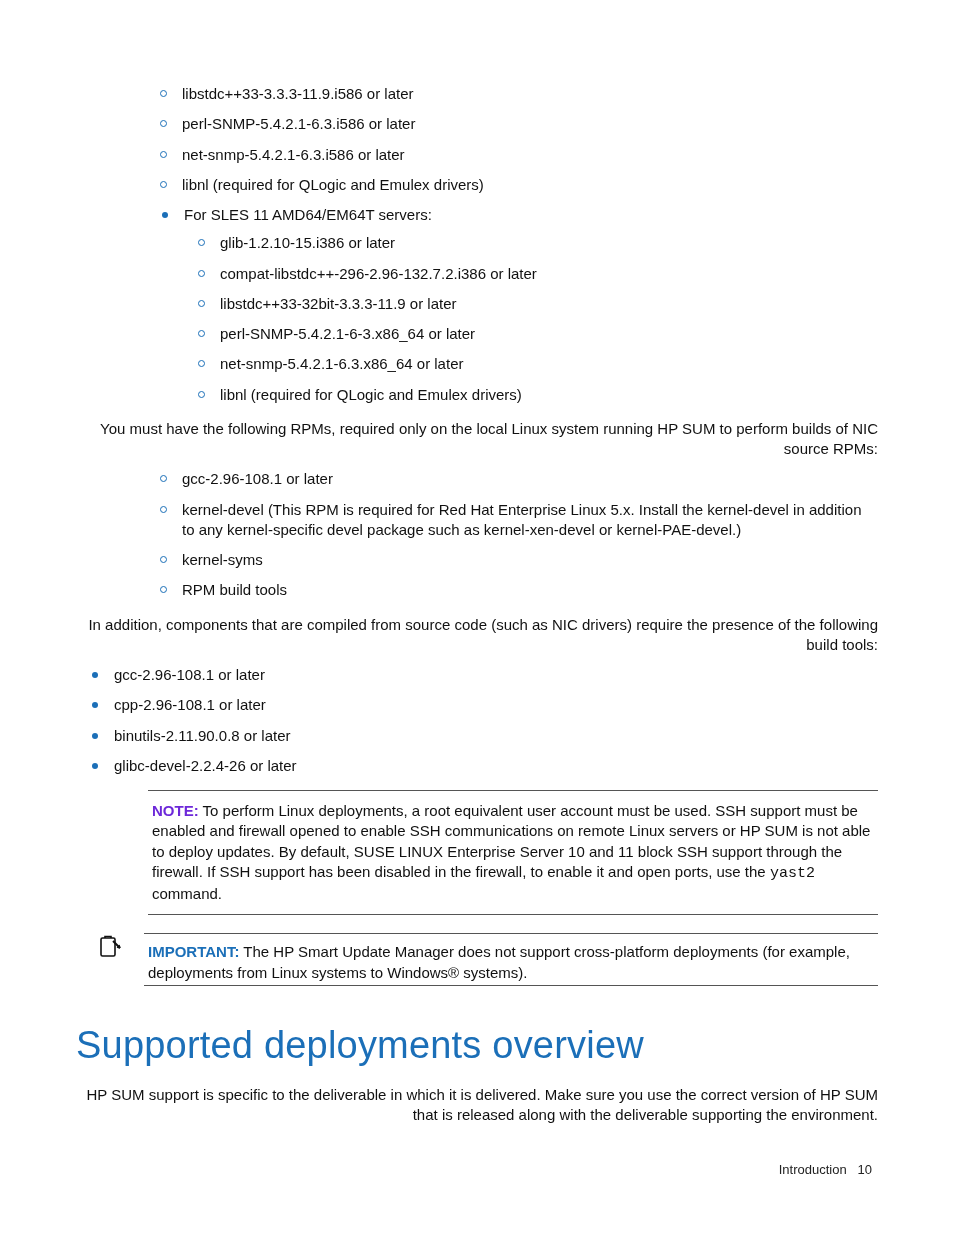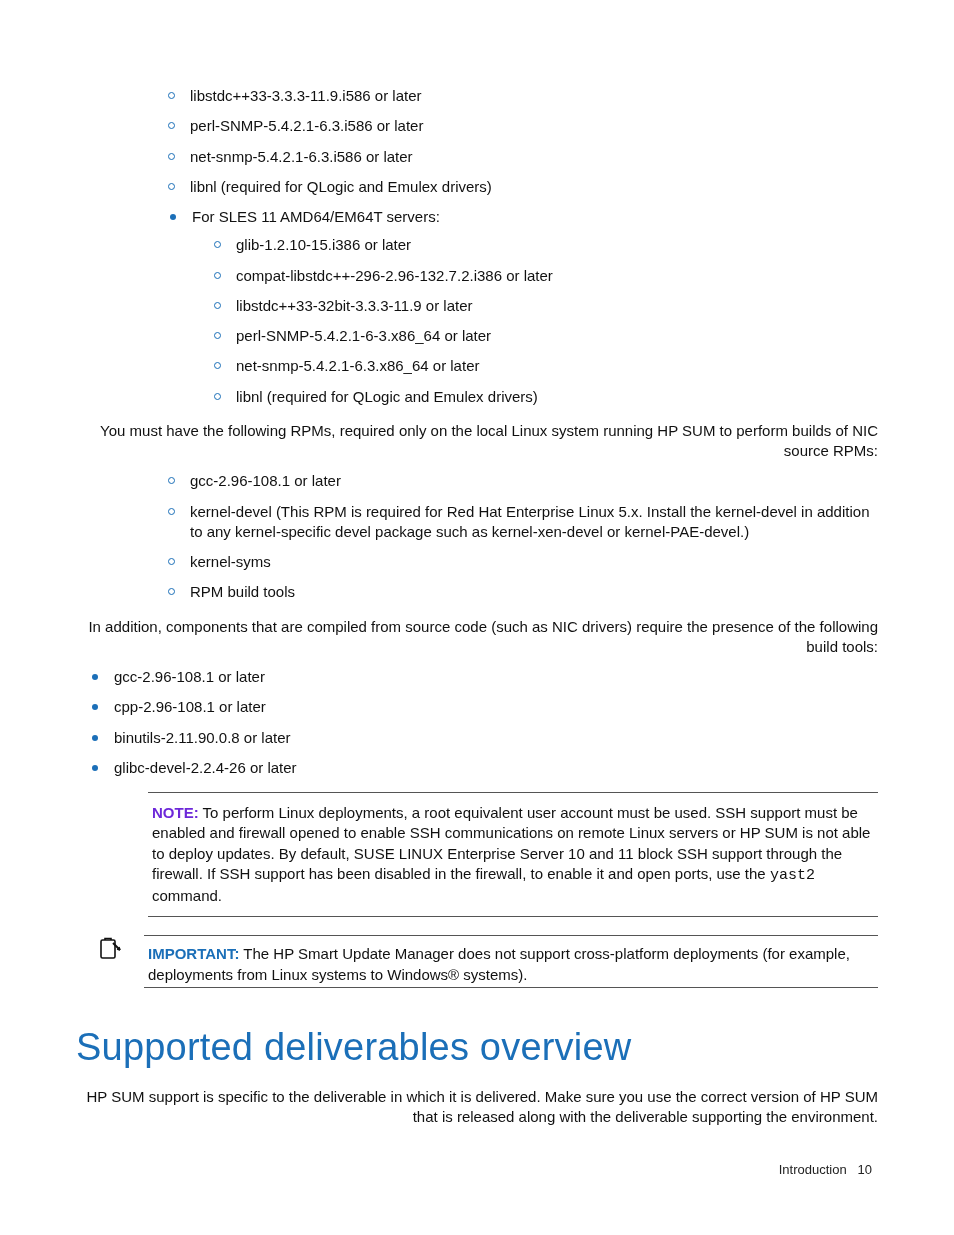--- a/index.html
+++ b/index.html
@@ -18,21 +18,21 @@
     padding: 78px 76px 58px 76px;
     font-size: 15px;
     line-height: 1.35;
   }
   .content {
     margin-left: 70px;
     margin-right: 0;
   }
   ul.bullet-list, ul.circle-list {
     list-style: none;
-    margin: 8px;
+    margin: 0;
     padding: 0;
   }
   ul.bullet-list > li {
     position: relative;
     padding-left: 38px;
     margin: 6px 0 10px 0;
   }
   ul.bullet-list > li::before {
     content: "";
     position: absolute;
@@ -176,21 +176,21 @@
           <path d="M7 3 L7 1.5 L13 1.5 L13 3"></path>
           <path d="M15 6 L22 13" stroke-width="2"></path>
           <path d="M22 13 L19 12 M22 13 L21 10" stroke-width="1.4"></path>
         </svg>
       </span>
       <div class="important-box">
         <span class="important-label">IMPORTANT:</span><span> The HP Smart Update Manager does not support cross-platform deployments (for example, deployments from Linux systems to Windows® systems).</span>
       </div>
     </div>
 
-    <h1 class="section-heading">Supported deliverables overview</h1>
+    <h1 class="section-heading">Supported deployments overview</h1>
 
     <p class="para" style="margin-left:-70px; margin-right:0;">HP SUM support is specific to the deliverable in which it is delivered. Make sure you use the correct version of HP SUM that is released along with the deliverable supporting the environment.</p>
 
   </div>
 
   <div class="footer">
     <span>Introduction</span>&nbsp;&nbsp;&nbsp;<span>10</span>
   </div>
 </div>
 

